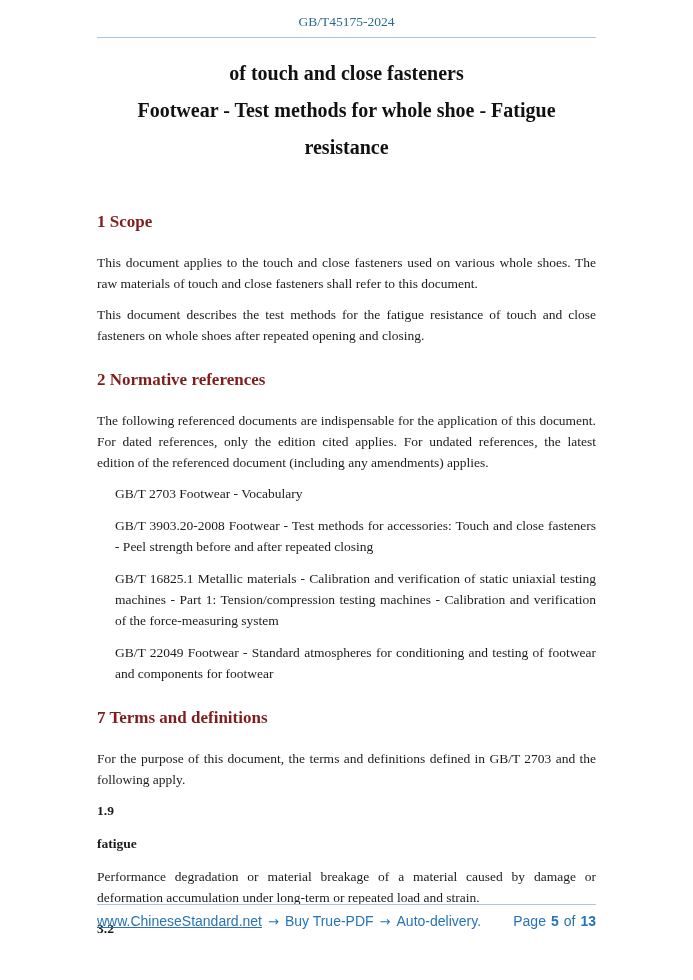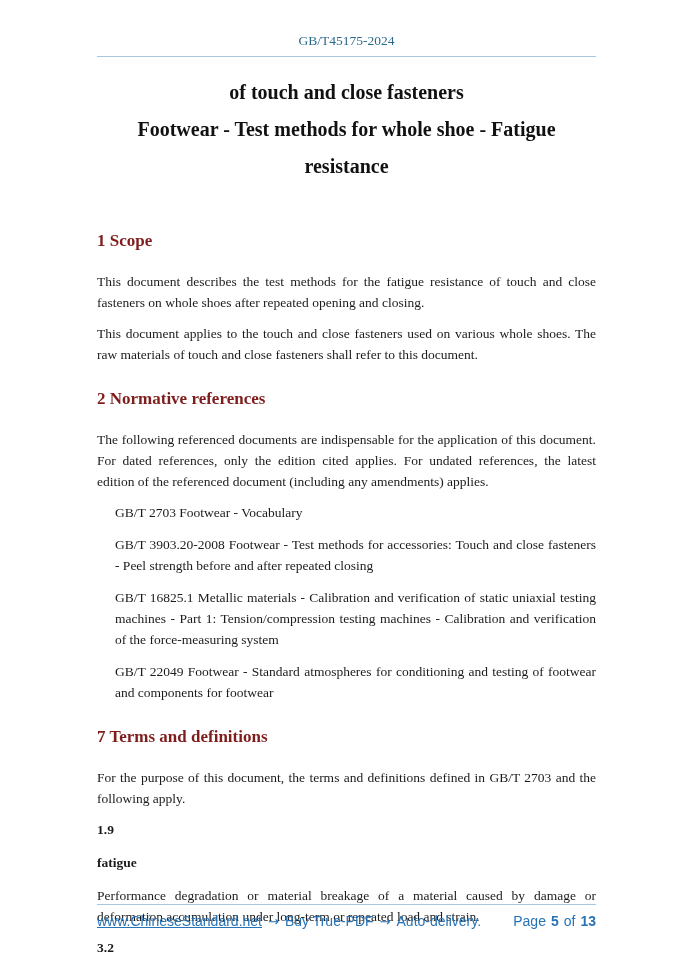--- a/index.html
+++ b/index.html
@@ -16,21 +16,21 @@
     color: #1b1b1b;
     overflow: hidden;
   }
   .inner {
     position: absolute;
     left: 97px;
     top: 0;
     width: 499px;
   }
   .doc-header {
-    padding-top: 33px;
+    padding-top: 14px;
     text-align: center;
     font-size: 13.5px;
     line-height: 16px;
     color: #2b6a8c;
     margin-bottom: 7px;
   }
   .rule {
     border: none;
     border-top: 1px solid #a9c7e0;
     margin: 0;
@@ -117,22 +117,22 @@
 
     <div class="doc-header">GB/T45175-2024</div>
     <hr class="rule">
 
     <div class="doc-title">
       <div>of touch and close fasteners</div>
       <div>Footwear - Test methods for whole shoe - Fatigue resistance</div>
     </div>
 
     <h2 class="section-heading first">1 Scope</h2>
+    <p class="body-par">This document applies to the touch and close fasteners used on various whole shoes. The raw materials of touch and close fasteners shall refer to this document.</p>
     <p class="body-par">This document describes the test methods for the fatigue resistance of touch and close fasteners on whole shoes after repeated opening and closing.</p>
-    <p class="body-par">This document applies to the touch and close fasteners used on various whole shoes. The raw materials of touch and close fasteners shall refer to this document.</p>
 
     <h2 class="section-heading">2 Normative references</h2>
     <p class="body-par">The following referenced documents are indispensable for the application of this document. For dated references, only the edition cited applies. For undated references, the latest edition of the referenced document (including any amendments) applies.</p>
     <p class="reference">GB/T 2703 Footwear - Vocabulary</p>
     <p class="reference">GB/T 3903.20-2008 Footwear - Test methods for accessories: Touch and close fasteners - Peel strength before and after repeated closing</p>
     <p class="reference">GB/T 16825.1 Metallic materials - Calibration and verification of static uniaxial testing machines - Part 1: Tension/compression testing machines - Calibration and verification of the force-measuring system</p>
     <p class="reference">GB/T 22049 Footwear - Standard atmospheres for conditioning and testing of footwear and components for footwear</p>
 
     <h2 class="section-heading">7 Terms and definitions</h2>
     <p class="body-par">For the purpose of this document, the terms and definitions defined in GB/T 2703 and the following apply.</p>

